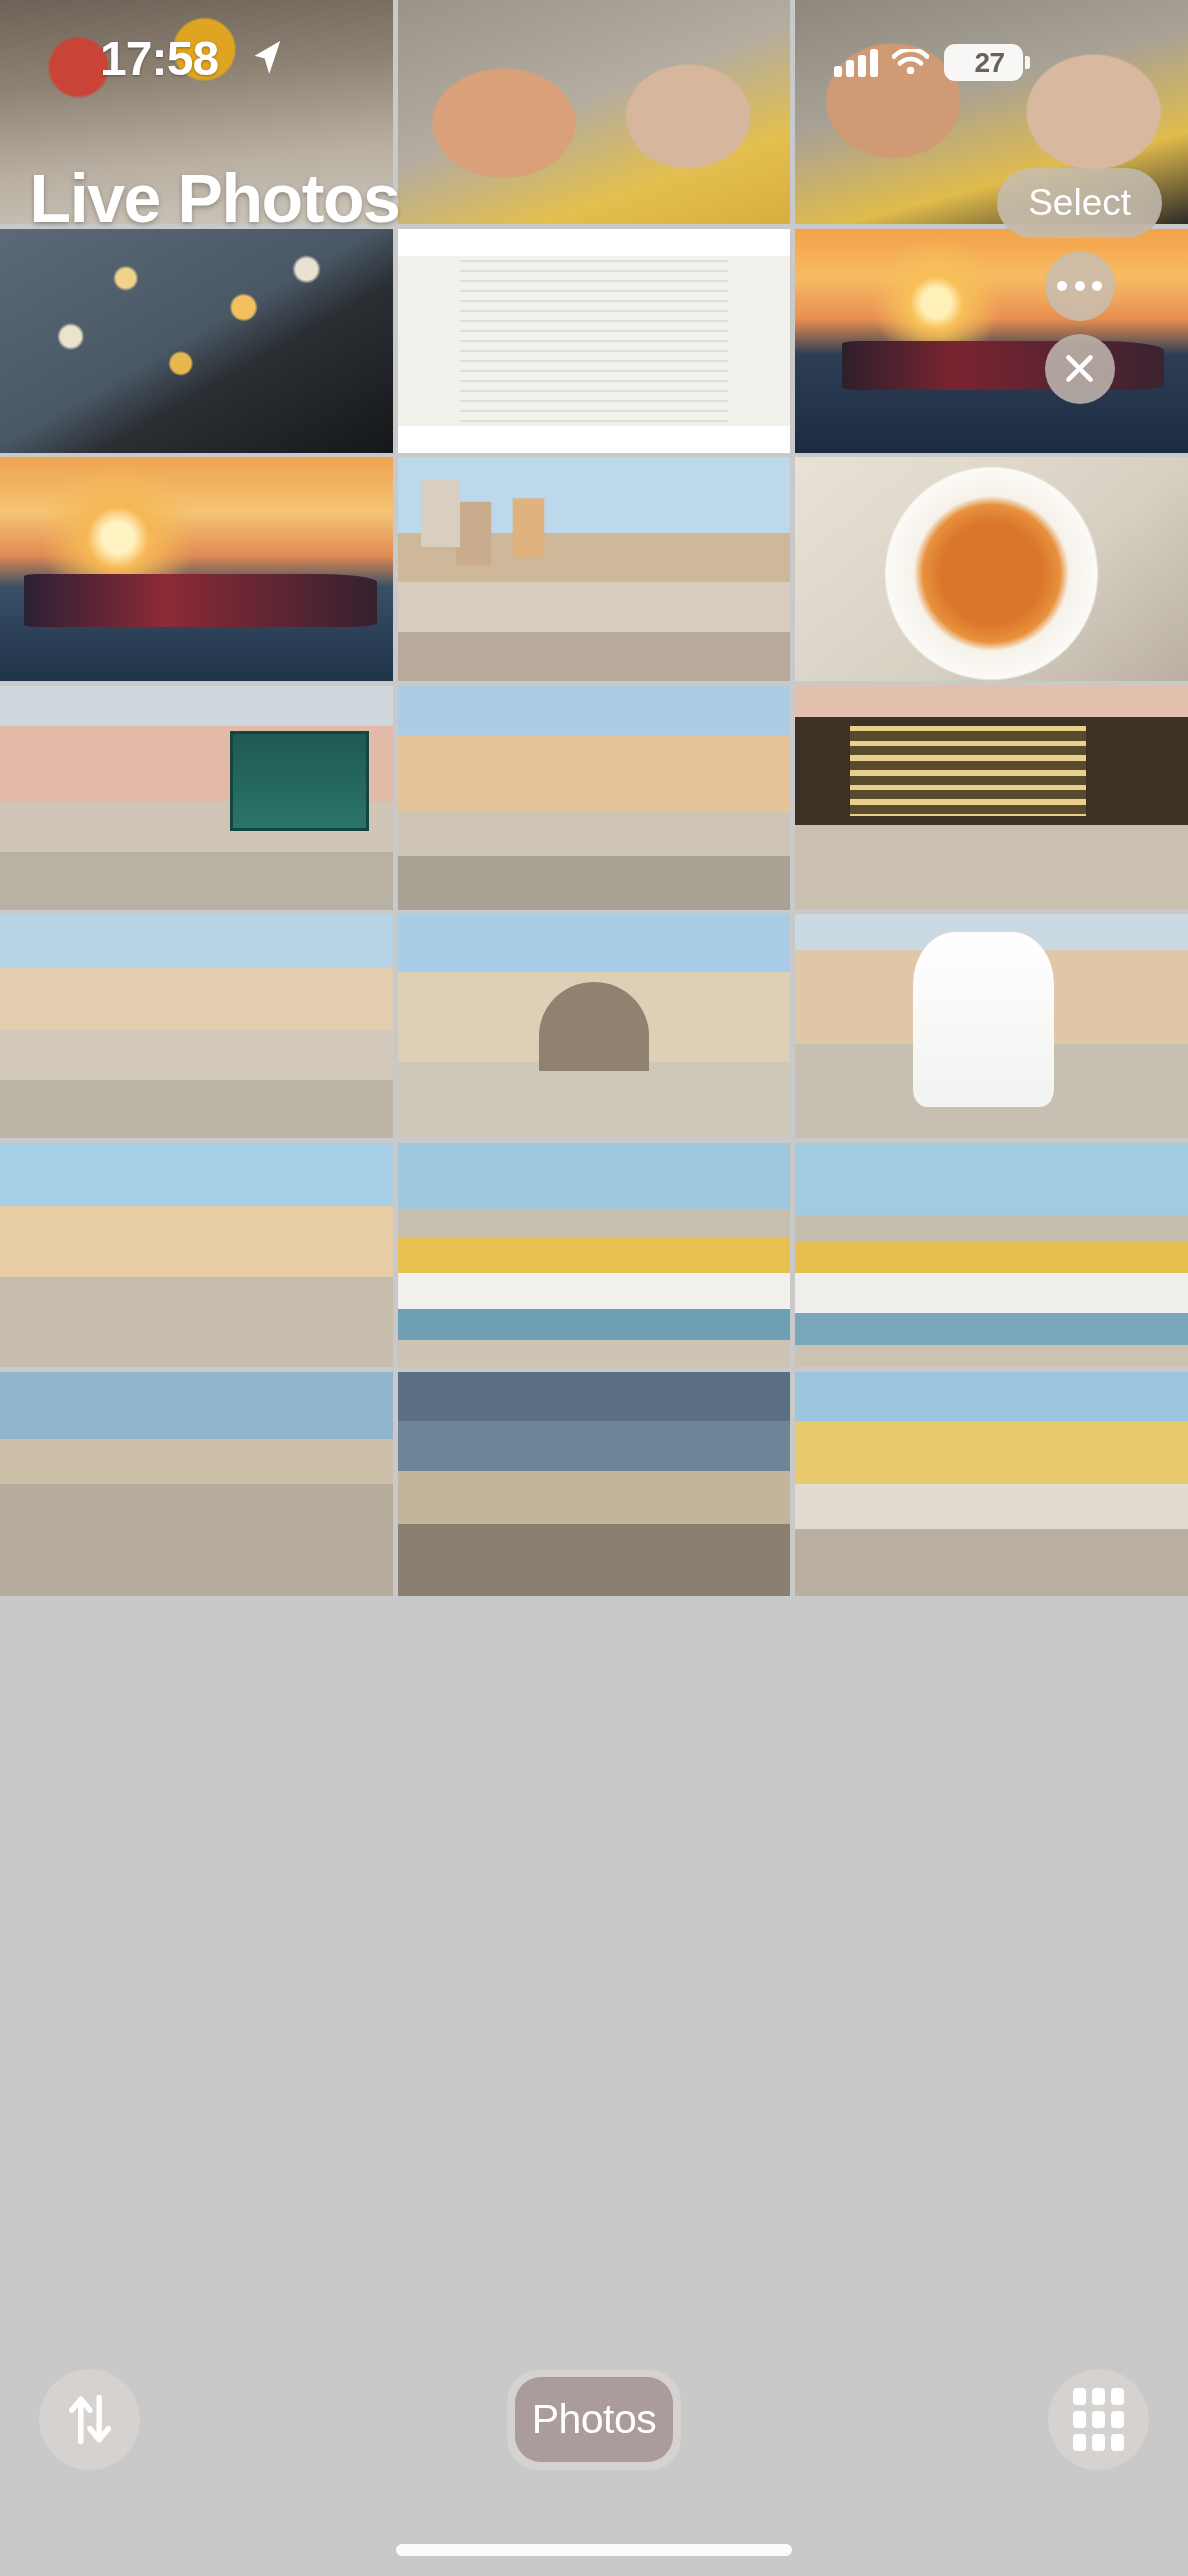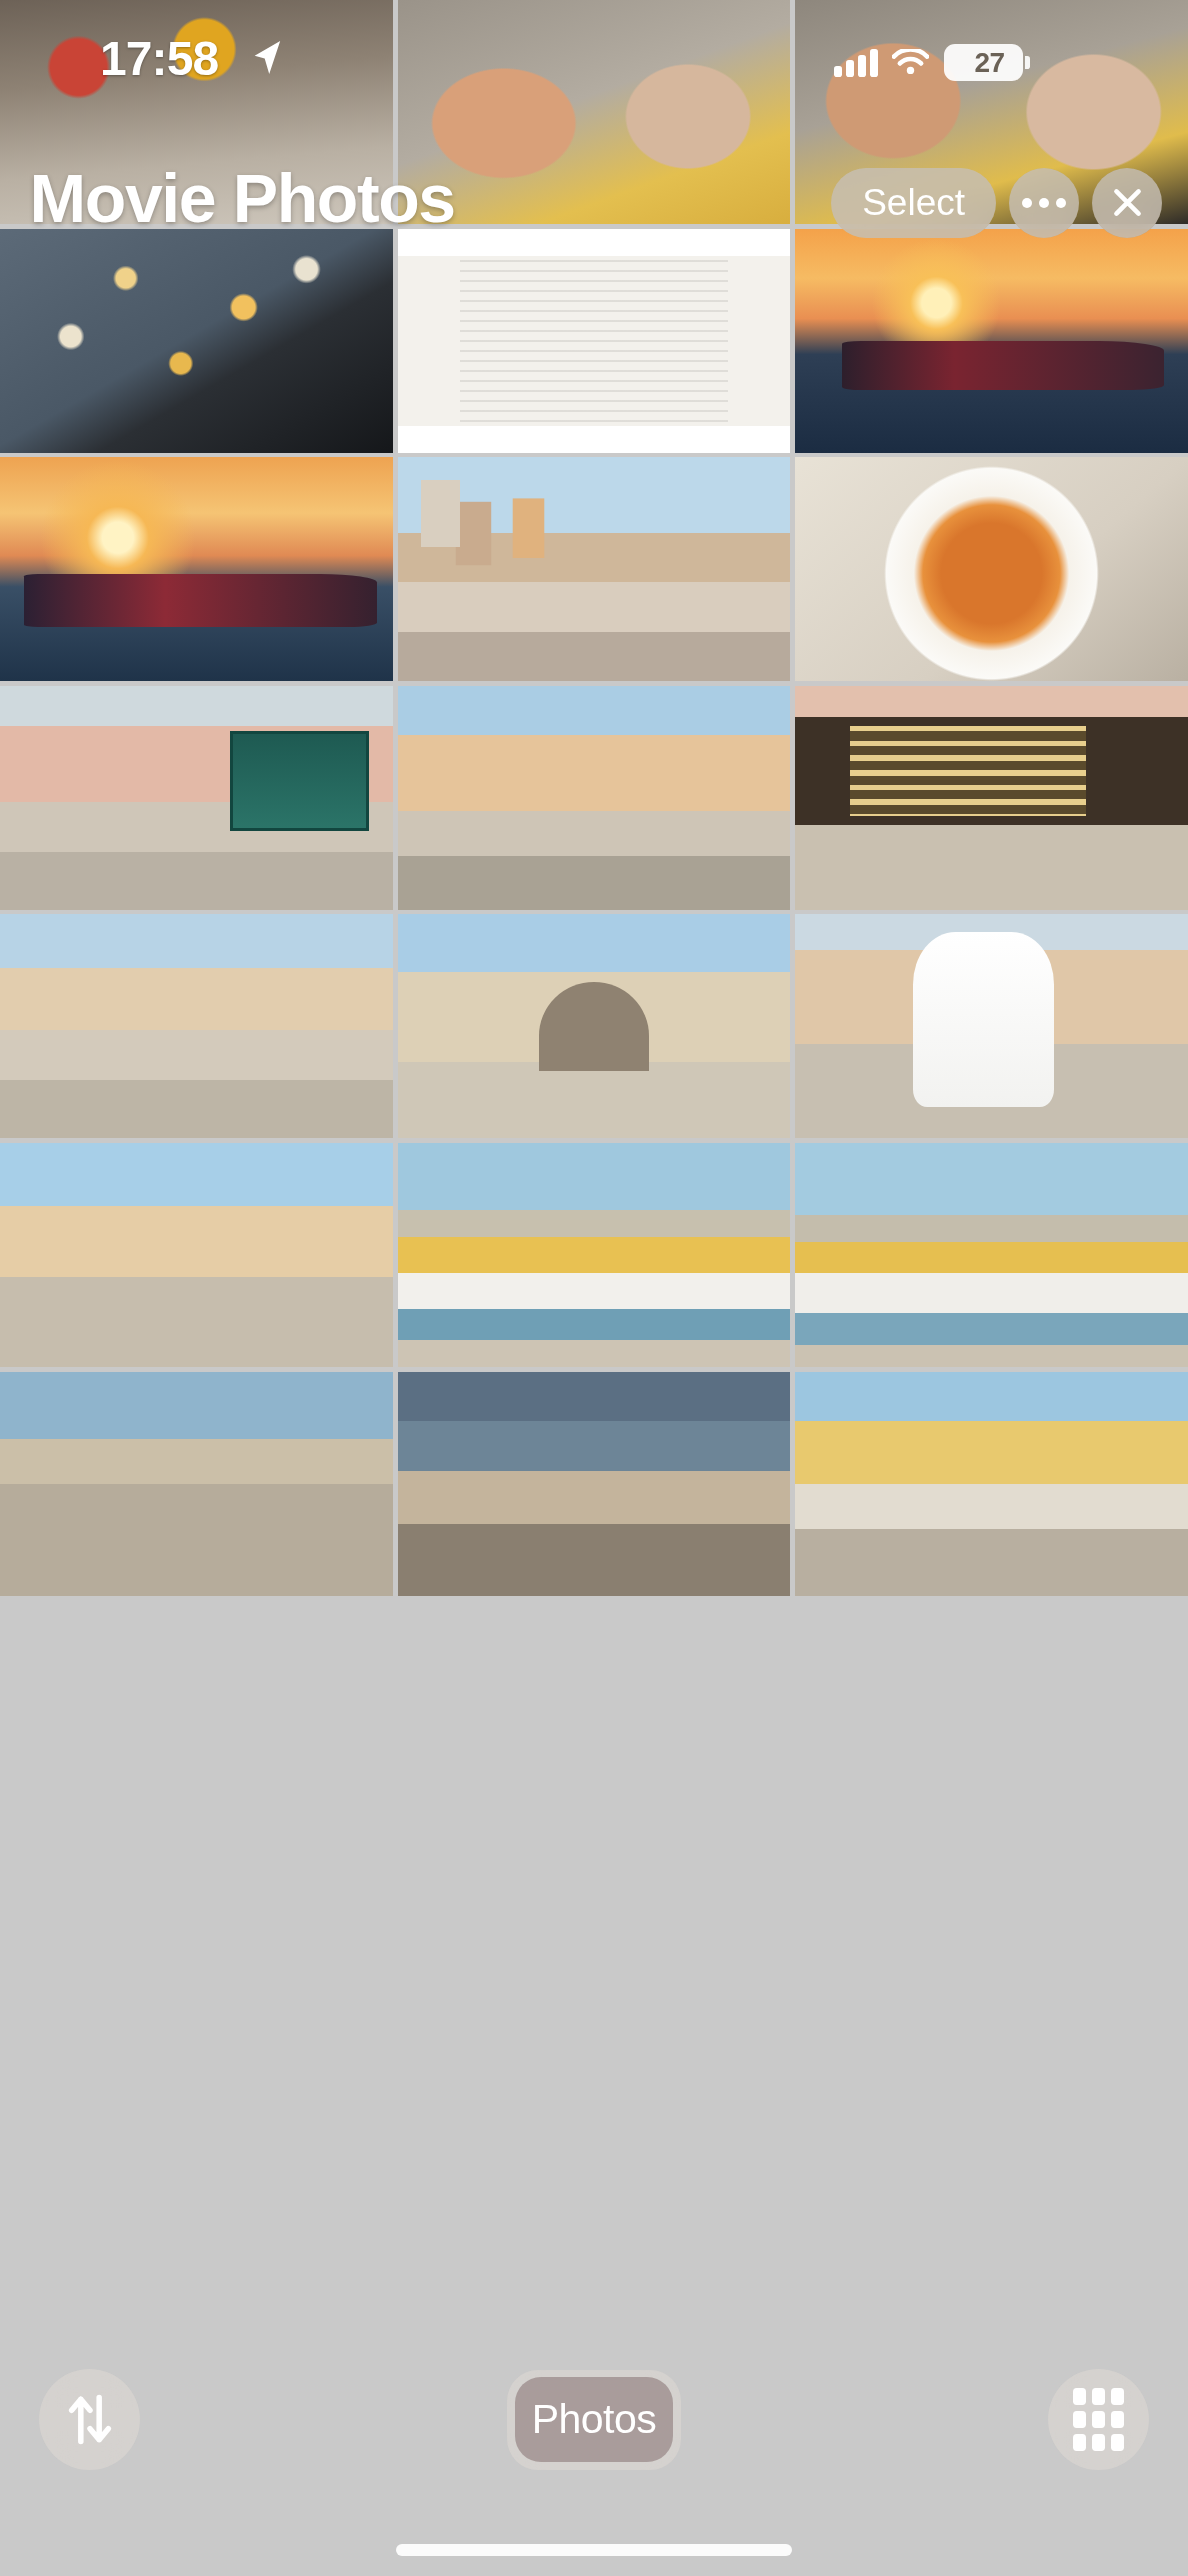--- a/index.html
+++ b/index.html
@@ -161,21 +161,21 @@
     position:absolute; top:164px; left:0; width:1188px; height:76px;
     z-index:41;
   }
   #page-title {
     position:absolute; left:29.5px; top:-5.5px;
     font-size:68px; font-weight:700; color:#fff; letter-spacing:-1.4px;
     text-shadow:0 1.8px 5.5px rgba(0,0,0,.28);
   }
   #nav-actions {
     position:absolute; right:26px; top:3.7px;
-    display:flex; align-items:center; gap:13px;
+    display:flex; align-items:center; gap:13px;flex-direction:column;
   }
   #select-button {
     height:70px; padding:0 31px;
     background:rgba(198,190,180,.82);
     border-radius:35px;
     display:flex; align-items:center; justify-content:center;
     color:#fff; font-size:37px; font-weight:400;
     backdrop-filter:blur(14.7px);
   }
   .round-btn {
@@ -317,21 +317,21 @@
         <path d="M8.5 15.5 a16 16 0 0 1 23 0" stroke="#fff" stroke-width="5" fill="none" stroke-linecap="round"></path>
         <path d="M2 8 a25 25 0 0 1 36 0" stroke="#fff" stroke-width="5" fill="none" stroke-linecap="round"></path>
       </svg>
       <div id="battery">
         <span>27</span>
       </div>
     </div>
   </div>
 
   <div id="nav-bar">
-    <div id="page-title">Movie Photos</div>
+    <div id="page-title">Live Photos</div>
 
     <div id="nav-actions">
       <div id="select-button">Select</div>
 
       <div id="more-button" class="round-btn">
         <span class="dots">
             <i></i>
             <i></i>
             <i></i>
           </span>

